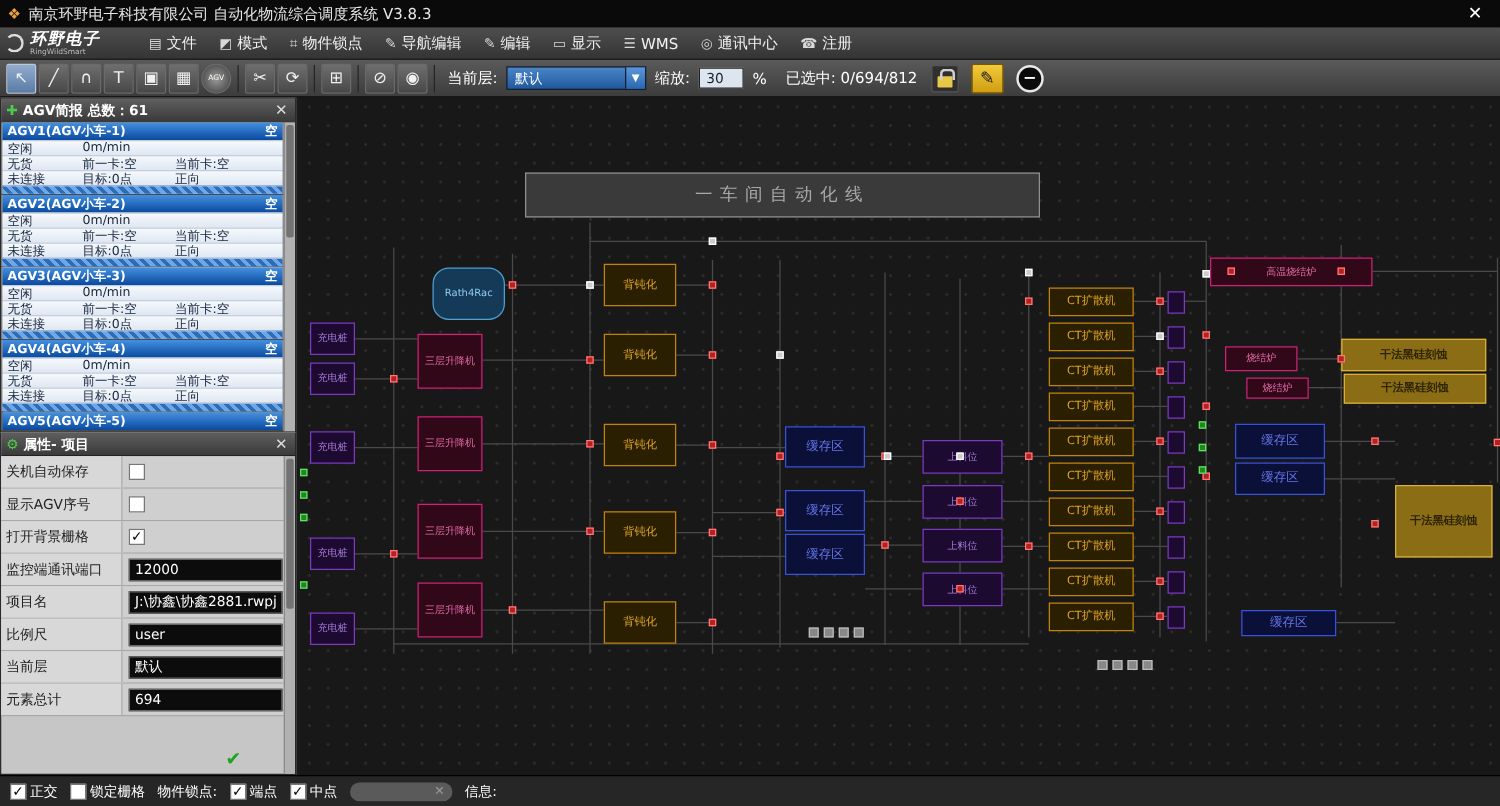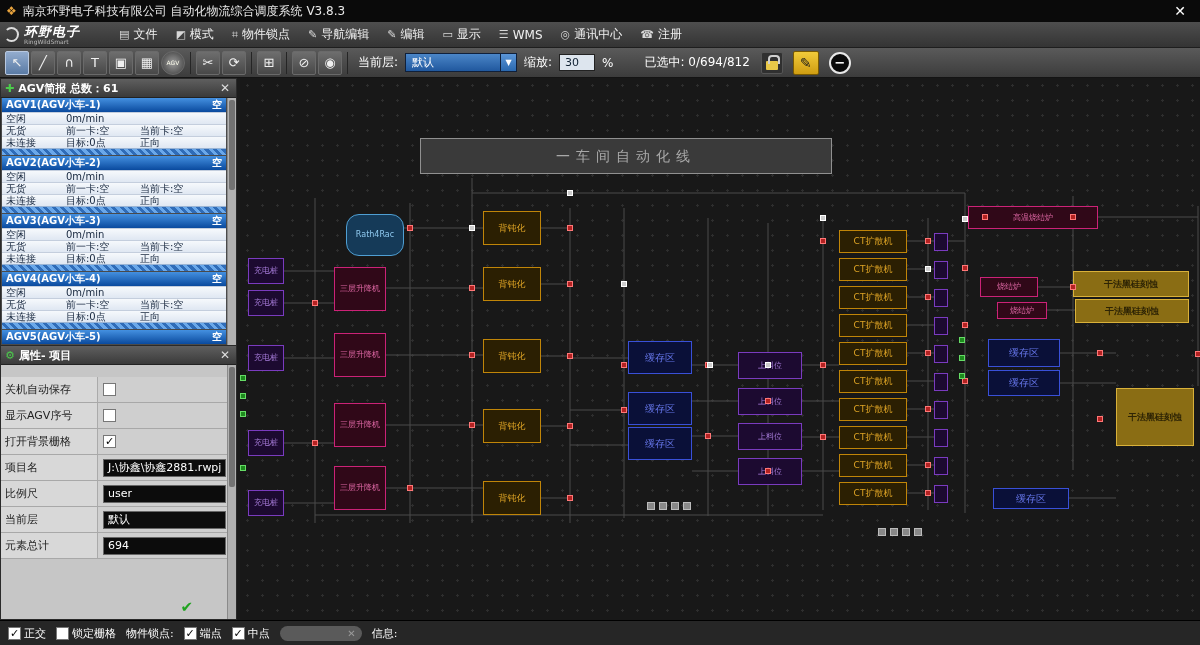--- a/index.html
+++ b/index.html
@@ -114,21 +114,21 @@
     color:#16263d; border-top:1px solid #c4cedd;
     background:linear-gradient(#f6f9fc,#dfe7f2); }
   .agv-row .c1 { width:64px; padding-left:4px; }
   .agv-row .c2 { width:74px; }
   .agv-row .c3 { flex:1; }
   .agv-bar { height:7px; background:repeating-linear-gradient(45deg,#6aa8ea 0 3px,#2f6cb8 3px 6px);
     border-top:1px solid #9ab4d4; }
   .vscroll { position:absolute; right:0; top:19px; bottom:0; width:9px;
     background:#b2b2b2; border-left:1px solid #8a8a8a; }
   .vthumb { position:absolute; left:1px; width:6px; background:#737373; border-radius:2px; }
-  .property-rows { position:absolute; left:0; top:19px; right:9px;margin-top:12px; }
+  .property-rows { position:absolute; left:0; top:19px; right:9px; }
   .prow { display:flex; height:26px; border-bottom:1px solid #a8a8a8; background:#cfcfcf; }
   .plabel { width:97px; font-size:11px; color:#222; padding:0 4px; display:flex;
     align-items:center; background:#d8d8d8; border-right:1px solid #aaa; }
   .pctl { flex:1; display:flex; align-items:center; padding-left:5px; }
   .pinput { width:123px; height:18px; background:#0c0c0c; color:#fff; font-size:11px;
     border:1px solid #666; padding:0 4px; display:flex; align-items:center;
     overflow:hidden; white-space:nowrap; }
   .cb { width:13px; height:13px; background:#fff; border:1px solid #777;
     display:inline-flex; align-items:center; justify-content:center;
     font-size:11px; color:#000; font-weight:bold; }
@@ -222,21 +222,21 @@
       <div class="tsep"></div>
     </div>
   <span class="tlabel">当前层:</span>
   <div class="ddl">
     <span>默认</span>
     <span class="arrow">▼</span>
   </div>
   <span class="tlabel">缩放:</span>
   <div class="zoominput">30</div>
   <span class="tlabel">%</span>
-  <span class="tlabel" style="margin-left:24px">已选中: 0/694/812</span>
+  <span class="tlabel" style="margin-left:8px">已选中: 0/694/812</span>
   <div class="lockbtn">
     <div class="lockshape"></div>
   </div>
   <div class="pencilbtn">✎</div>
   <div class="minusbtn">−</div>
 </div>
 
 <div class="canvas">
   <svg width="963" height="542">
       <line x1="75" y1="120" x2="75" y2="445"></line>
@@ -619,20 +619,26 @@
             <div class="cb"></div>
           </div>
         </div>
         <div class="prow">
           <div class="plabel">打开背景栅格</div>
           <div class="pctl">
             <div class="cb on">✓</div>
           </div>
         </div>
         <div class="prow">
+          <div class="plabel">监控端通讯端口</div>
+          <div class="pctl">
+            <div class="pinput">12000</div>
+          </div>
+        </div>
+        <div class="prow">
           <div class="plabel">项目名</div>
           <div class="pctl">
             <div class="pinput">J:\协鑫\协鑫2881.rwpj</div>
           </div>
         </div>
         <div class="prow">
           <div class="plabel">比例尺</div>
           <div class="pctl">
             <div class="pinput">user</div>
           </div>

